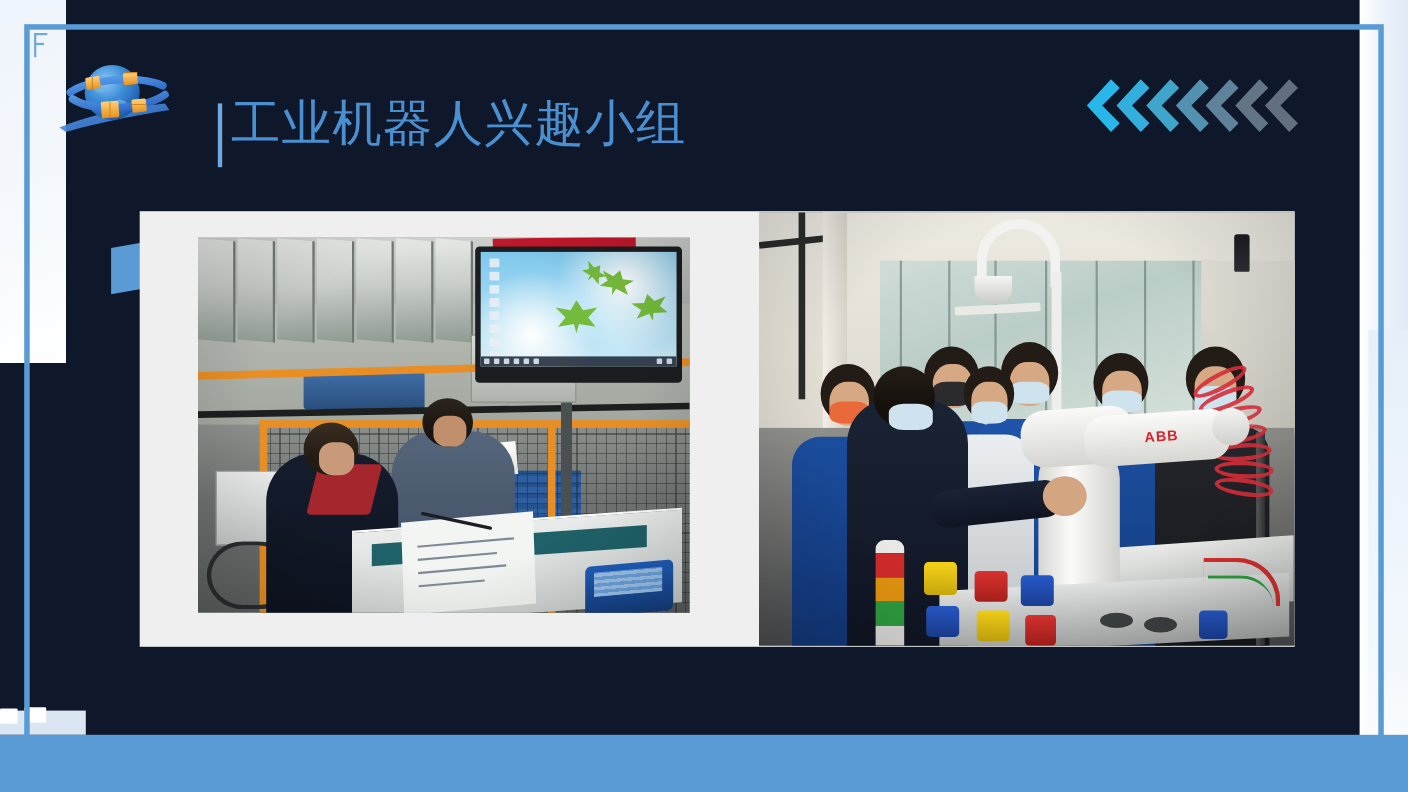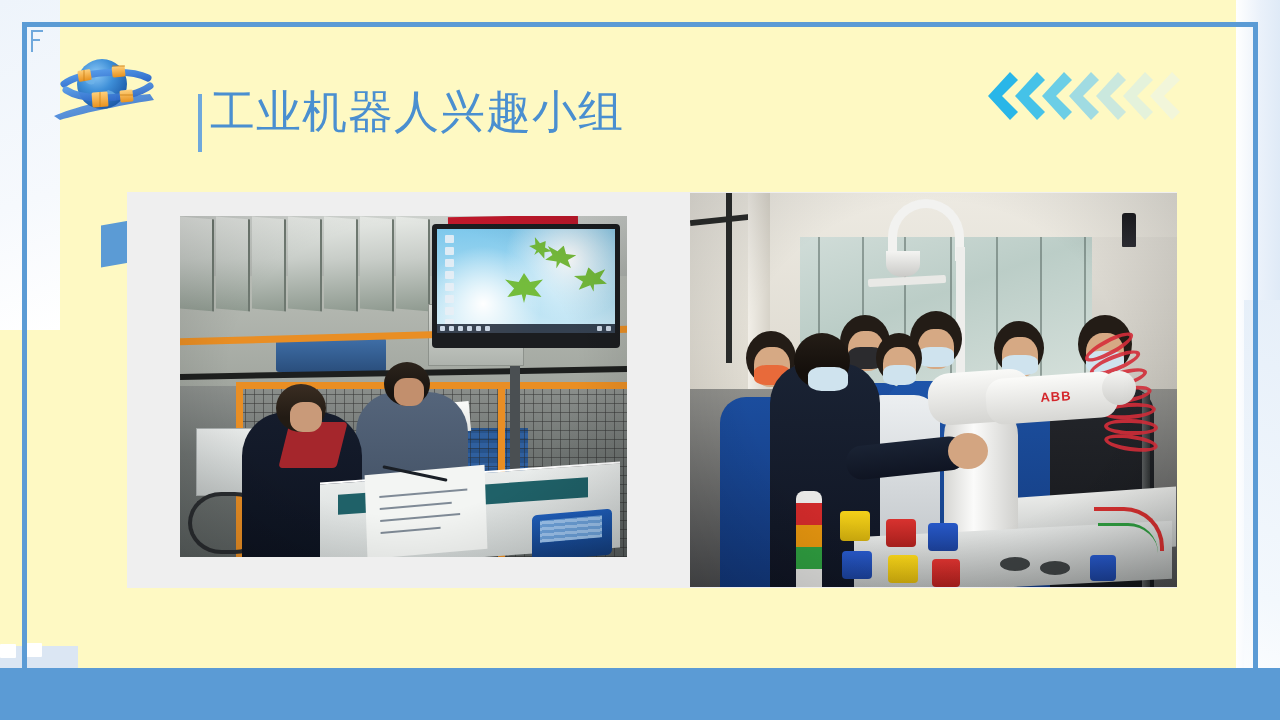--- a/index.html
+++ b/index.html
@@ -8,21 +8,21 @@
     font-family: "Liberation Sans", sans-serif;
     background: #ffffff;
     overflow: hidden;
     position: relative;
   }
 
   
   .slide {
     position: absolute;
     inset: 0;
-    background: #fef9c3;
+    background: #0f172a;
     overflow: hidden;
   }
 
   
   .wash-tl {
     position: absolute; left: 0; top: 0; width: 60px; height: 330px;
     background: linear-gradient(160deg, #eef4fb 0%, #f6f9fd 60%, #ffffff 100%);
   }
   .wash-r {
     position: absolute; right: 0; top: 0; width: 44px; height: 720px;

